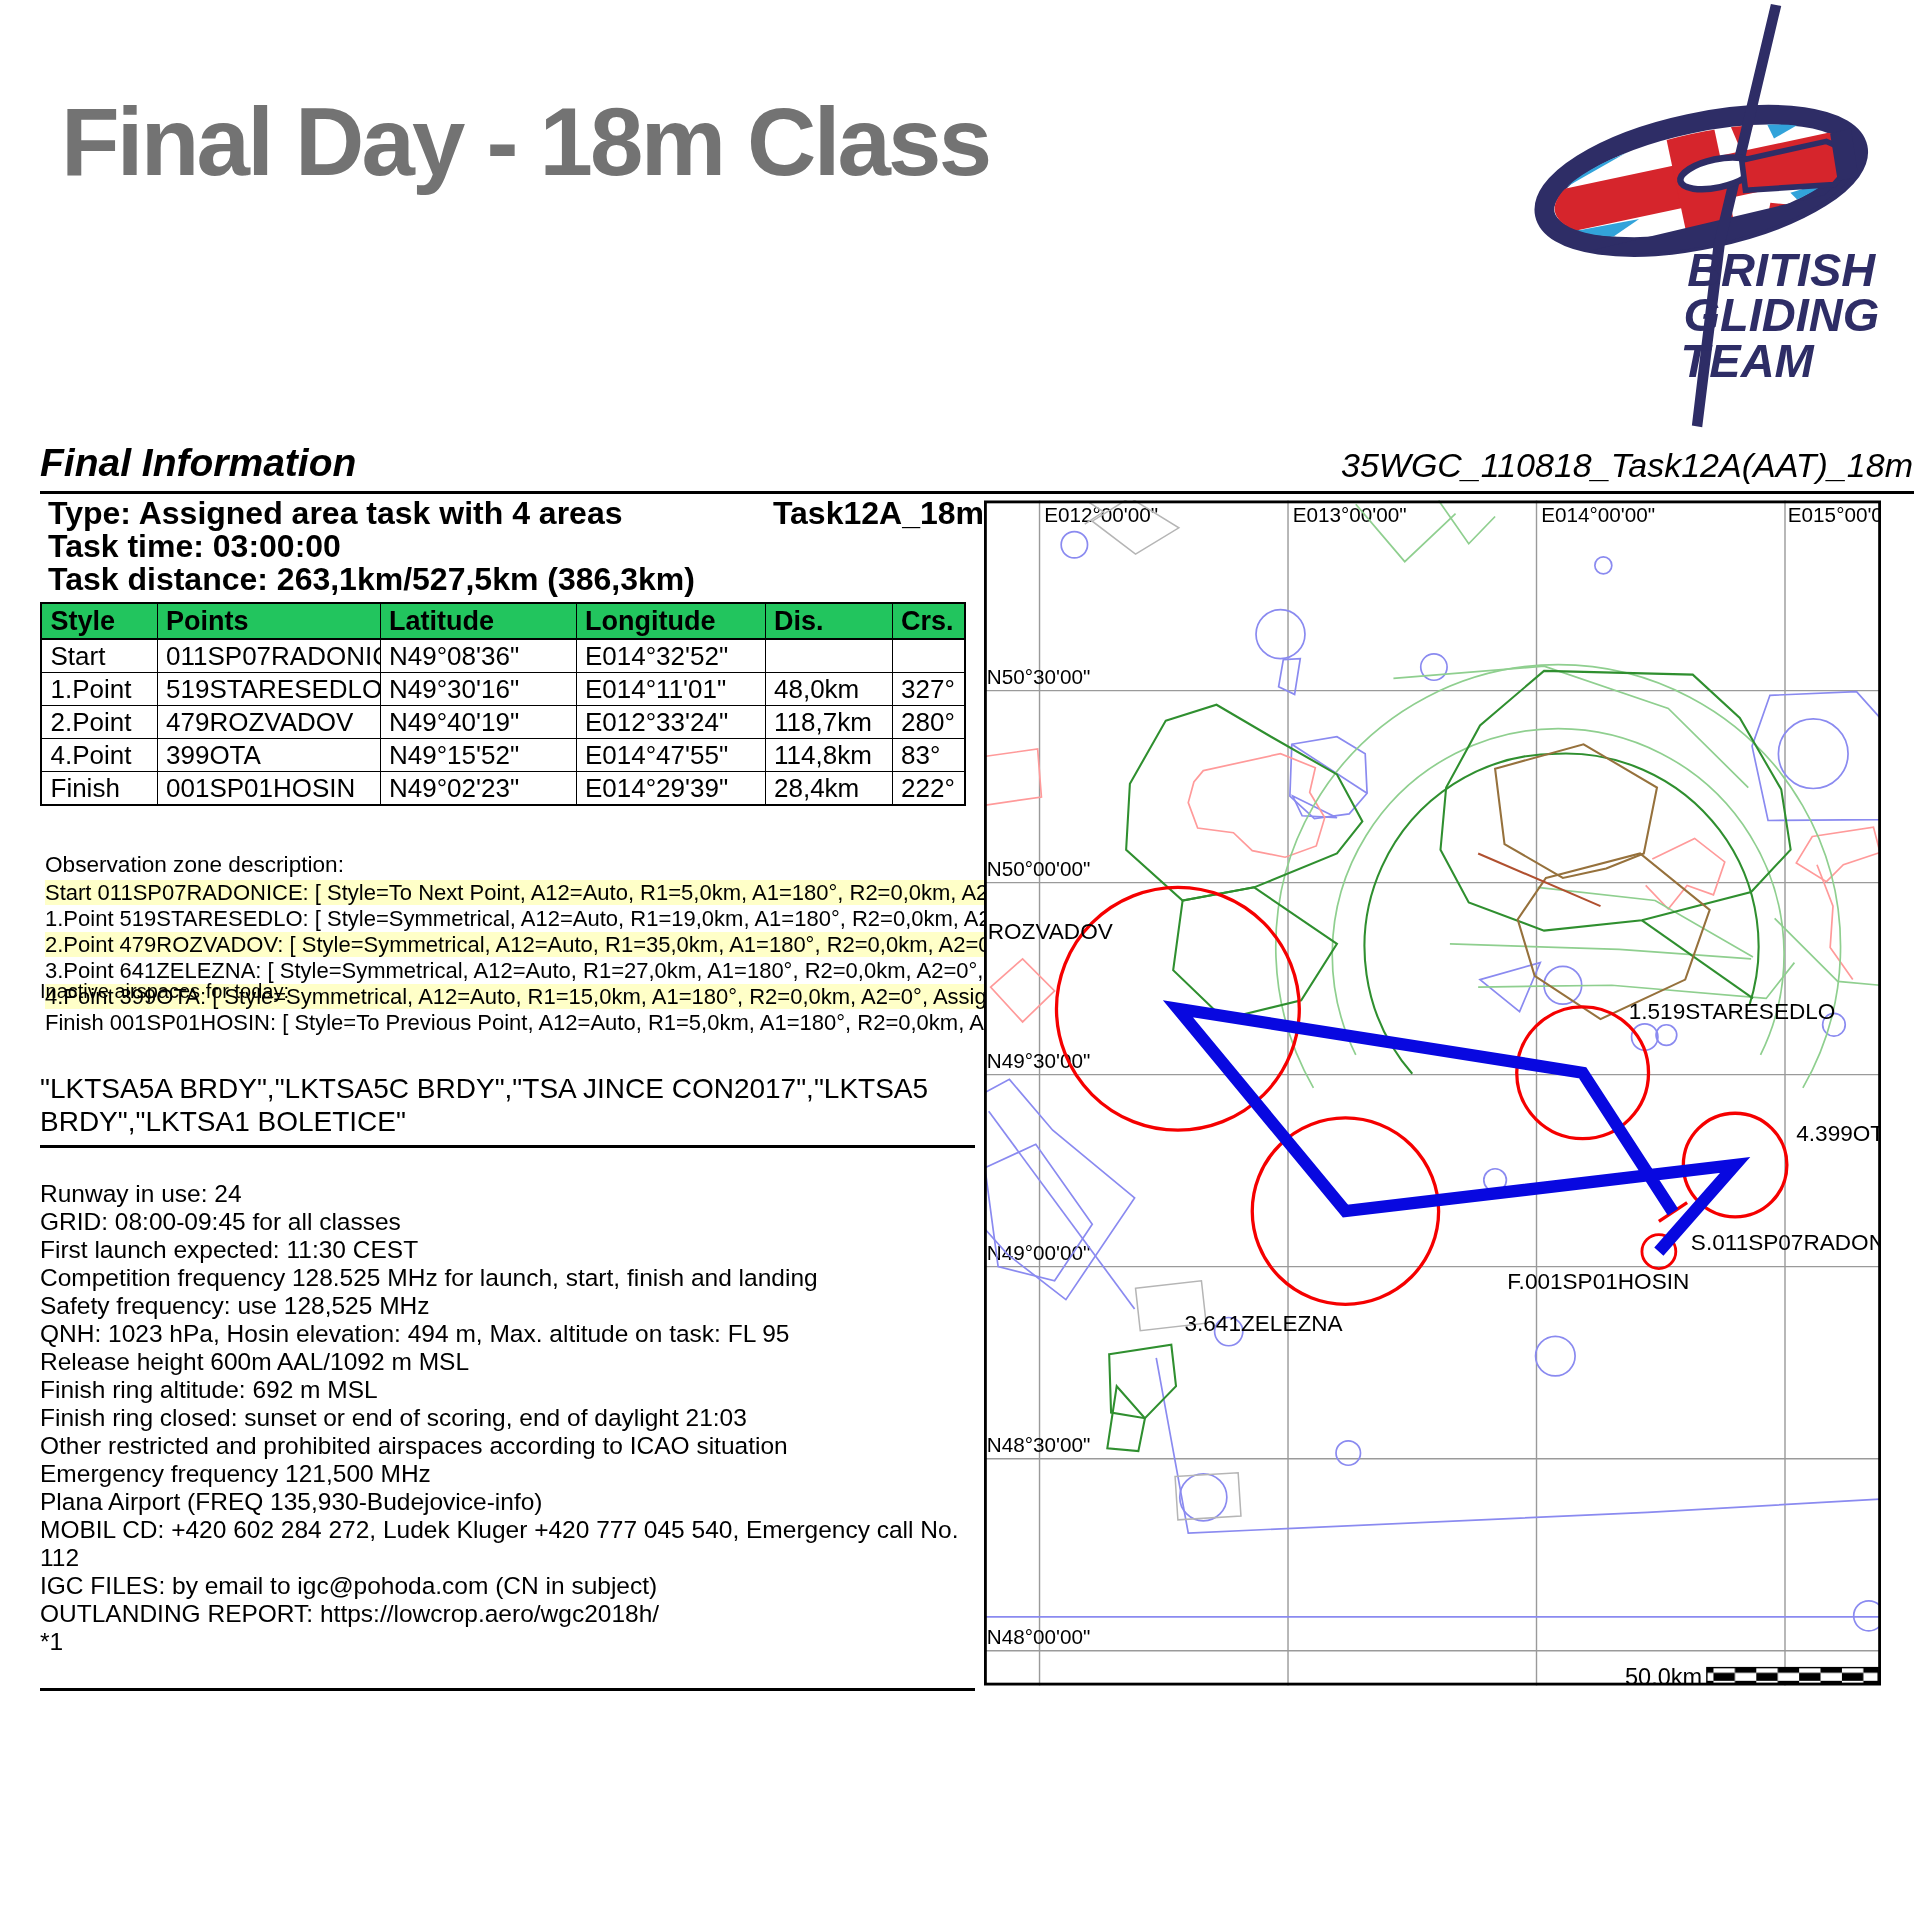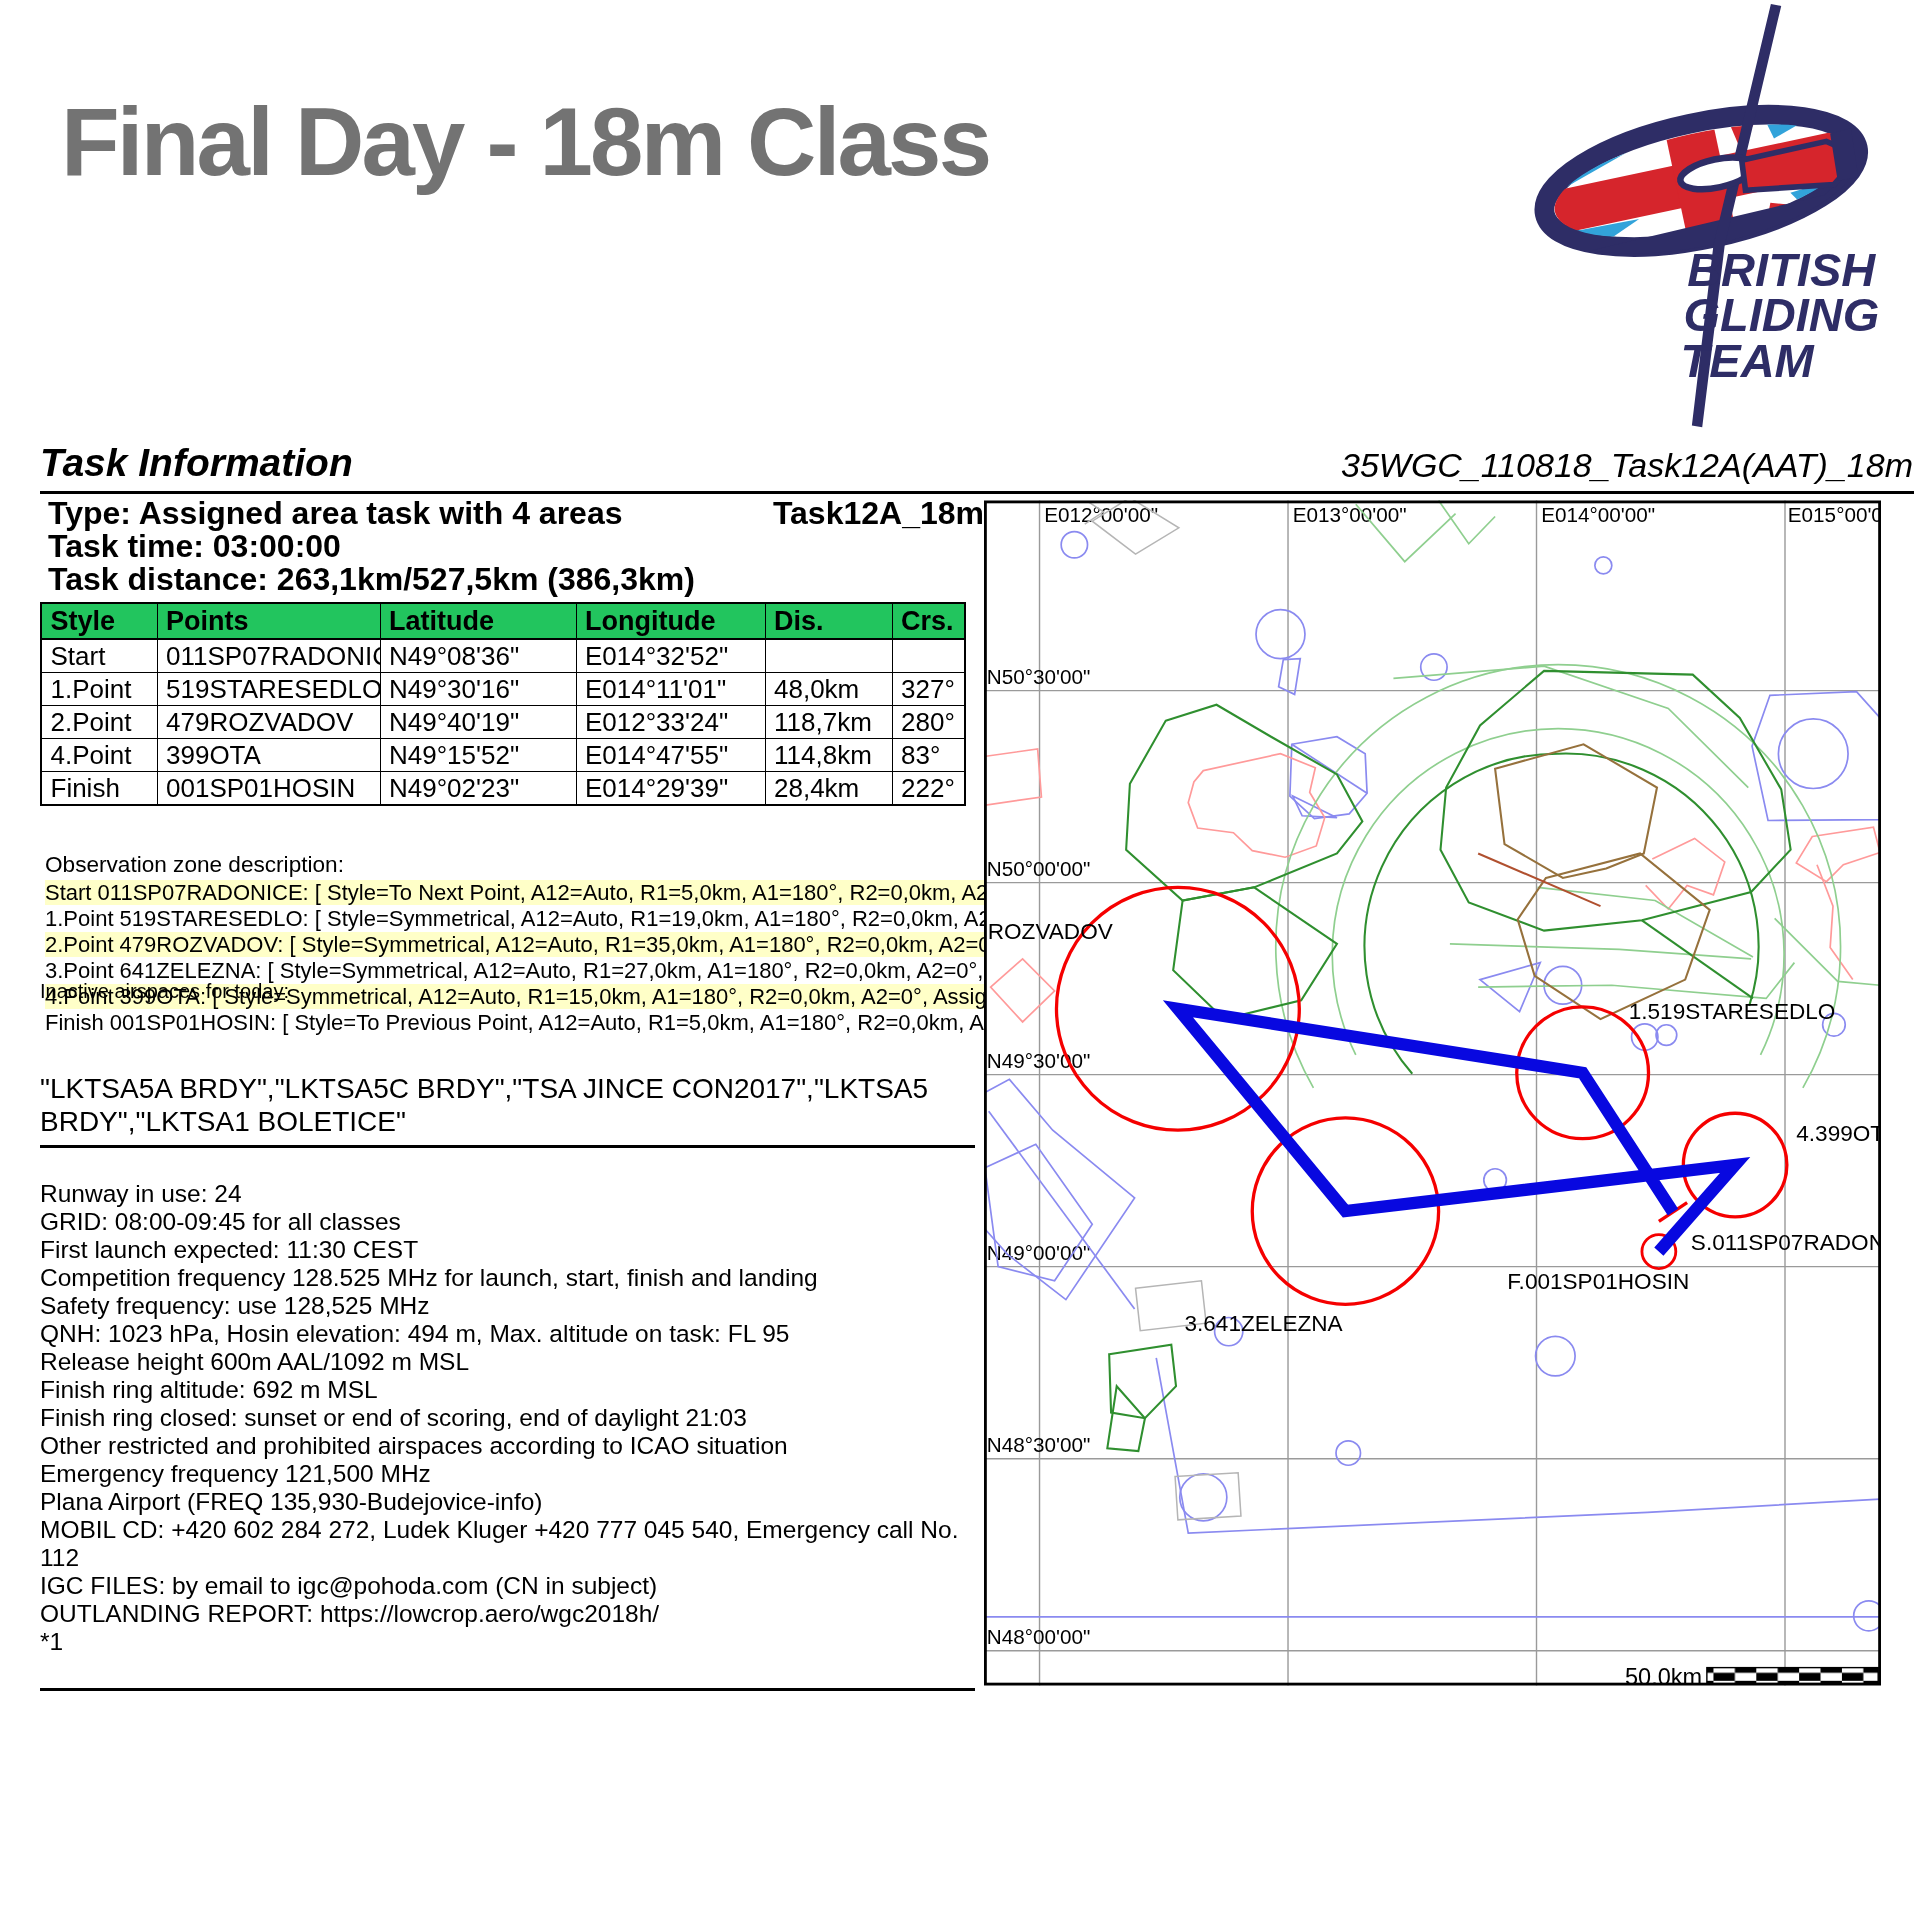--- a/index.html
+++ b/index.html
@@ -82,21 +82,21 @@
     <polygon points="258,168 348,148 366,156 372,176 356,194 262,200" fill="#d6252c" stroke="#2e2d66" stroke-width="6"></polygon>
     <polygon points="352,140 374,134 382,186 360,190" fill="#2e2d66"></polygon>
     <g fill="#2e2d66" font-size="50" font-weight="bold" font-style="italic">
       <text x="200" y="302">BRITISH</text>
       <text x="196" y="350">GLIDING</text>
       <text x="193" y="398">TEAM</text>
     </g>
   </svg>
 </div>
 
-<div id="section-head" class="abs">Task Information</div>
+<div id="section-head" class="abs">Final Information</div>
 <div id="doc-name" class="abs">35WGC_110818_Task12A(AAT)_18m</div>
 <div id="rule-top" class="abs rule"></div>
 
 <div id="info-type" class="abs info-line">
   <span>Type: Assigned area task with 4 areas</span>
   <span>Task12A_18m</span>
 </div>
 <div id="info-time" class="abs info-line">Task time: 03:00:00</div>
 <div id="info-dist" class="abs info-line">Task distance: 263,1km/527,5km (386,3km)</div>
 

